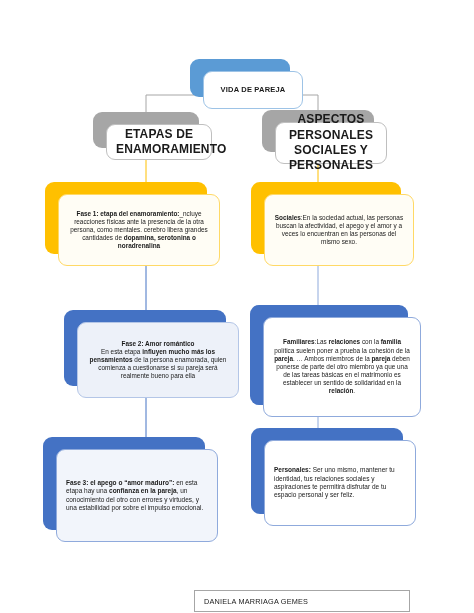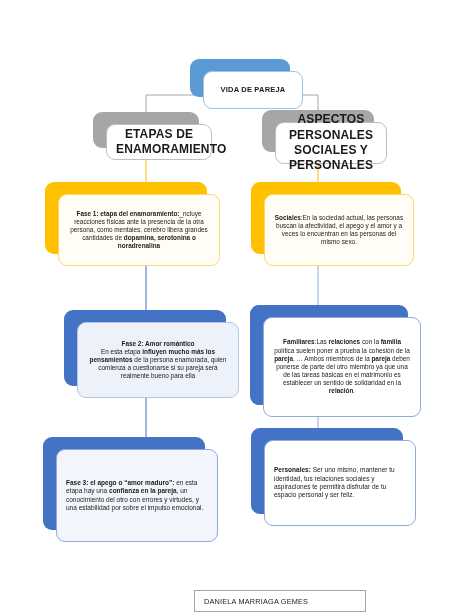--- a/index.html
+++ b/index.html
@@ -156,21 +156,21 @@
     text-align: left;
     font-size: 6.5px;
     color: #1a1a1a;
   }
 
   
   #footer-box {
     position: absolute;
     left: 194px;
     top: 590px;
-    width: 172px;
+    width: 216px;
     height: 22px;
     box-sizing: border-box;
     border: 1px solid #A6A6A6;
     background: #ffffff;
     display: flex;
     align-items: center;
     padding-left: 9px;
   }
   #footer-box .txt {
     font-size: 7.3px;

